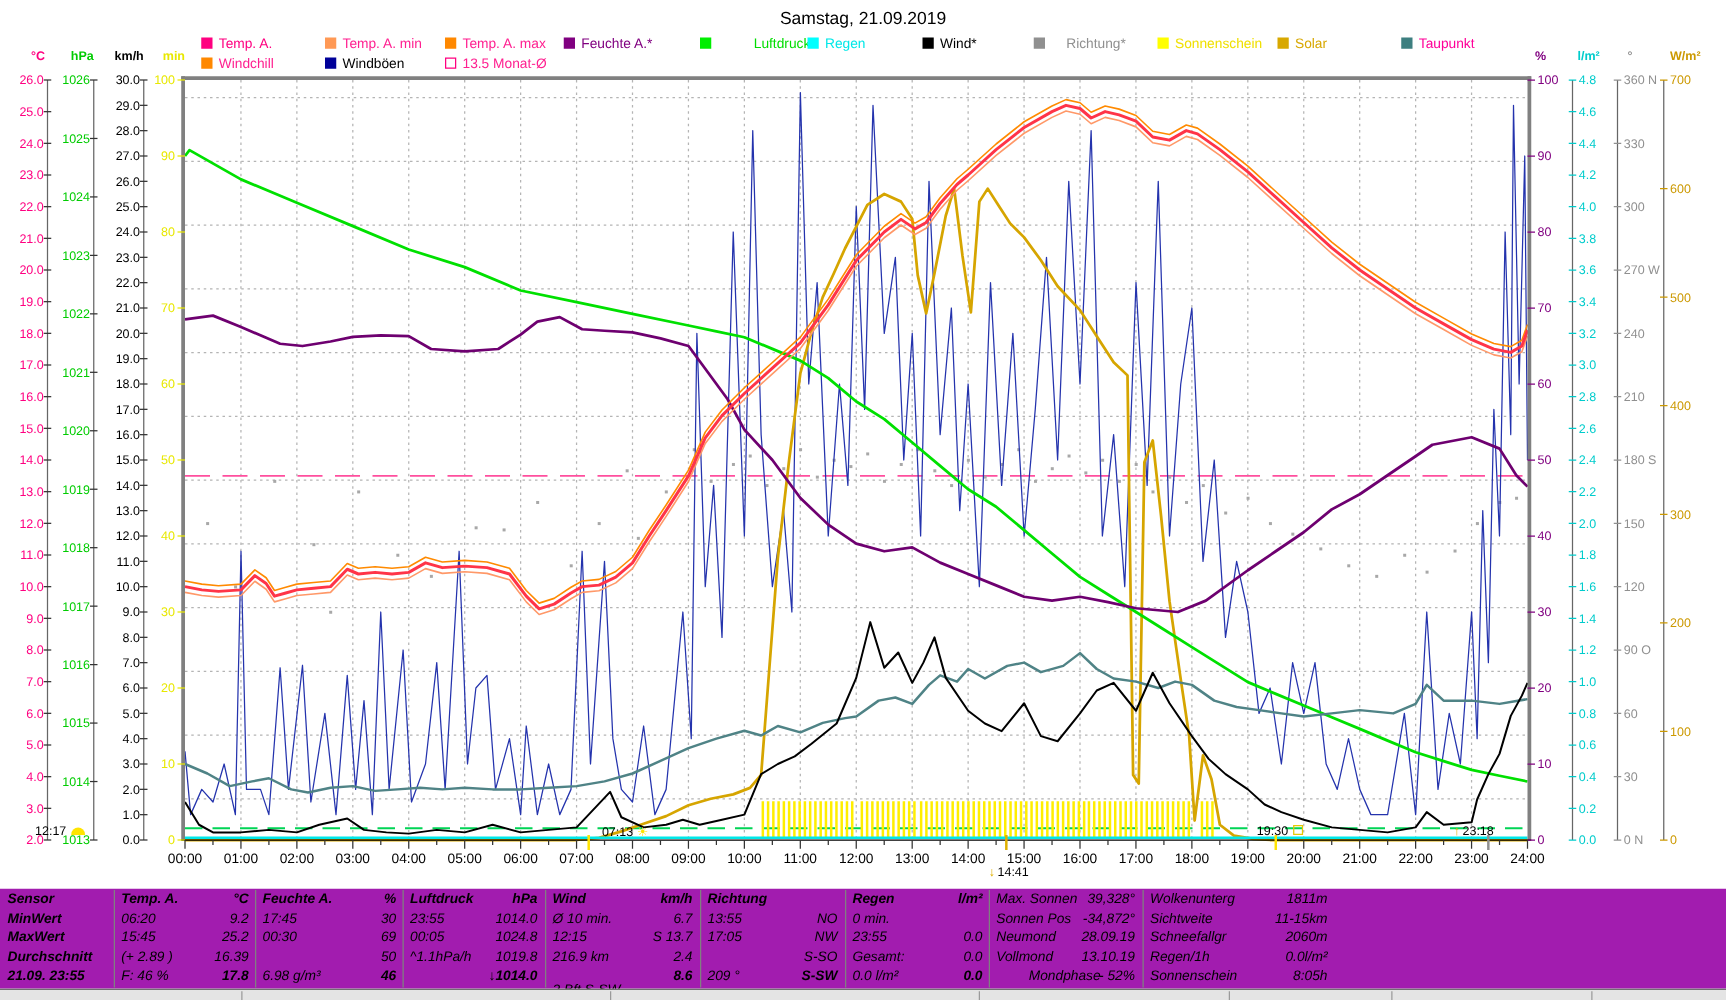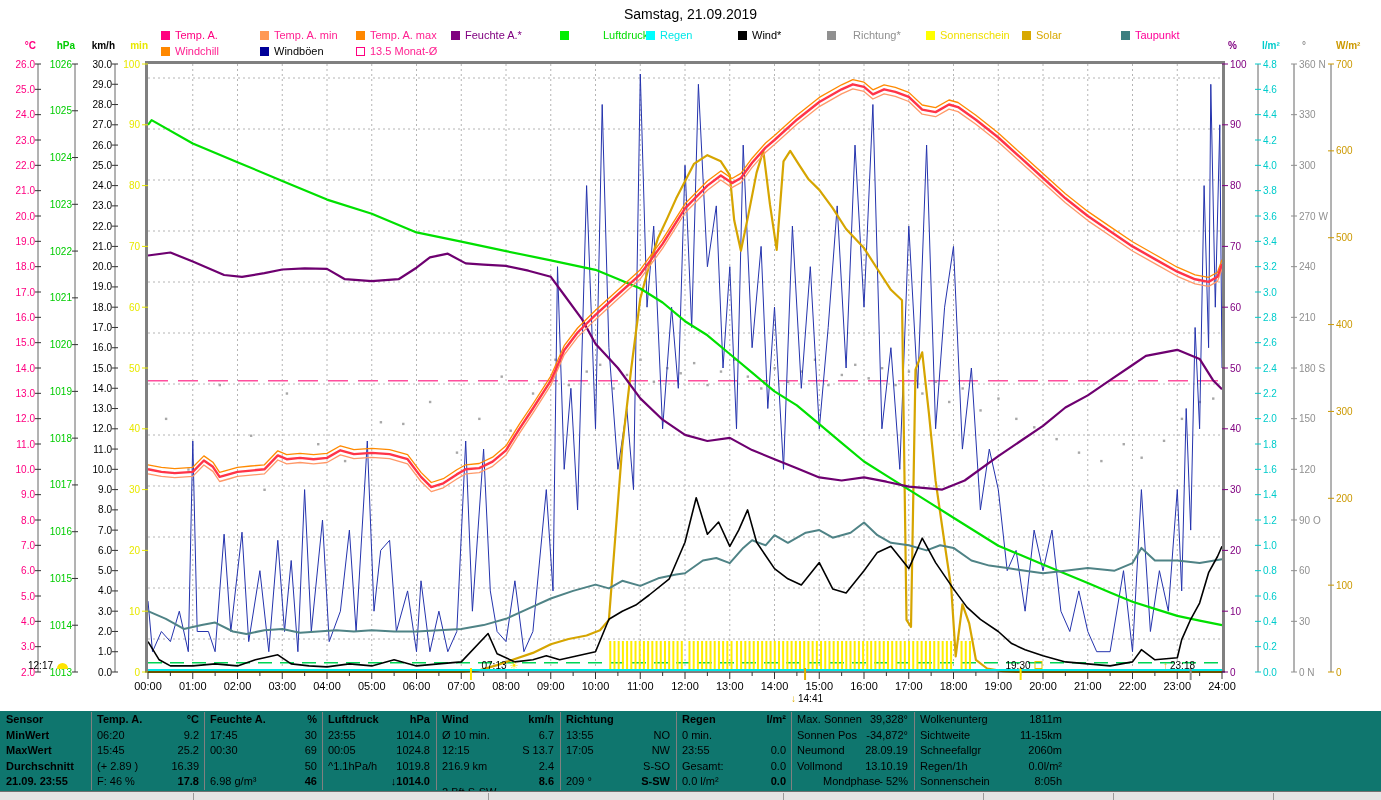--- a/index.html
+++ b/index.html
@@ -672,21 +672,21 @@
   <div class="marker" id="mk-moon-down" style="left: 806px; transform: translateX(-50%); margin-top: 33px;">
     <span class="gold-arrow">↓</span><span>14:41</span>
   </div>
   <div class="marker" id="mk-sunset" style="left: 1024px; transform: translateX(-50%);">
     <span>19:30</span><span class="open-square-icon"></span>
   </div>
   <div class="marker" id="mk-moon-rise" style="left: 1178px; transform: translateX(-50%);">
     <span class="gold-arrow">↑</span><span>23:18</span>
   </div>
 
-  <div class="table" id="summary-table" style="background: #0f766e;">
+  <div class="table" id="summary-table" style="background: #a21caf; font-style: italic;">
       <div class="tcell" style="left: 6px; top: 2px; font-weight: bold;">Sensor</div>
       <div class="tcell" style="left: 6px; top: 17.6px; font-weight: bold;">MinWert</div>
       <div class="tcell" style="left: 6px; top: 33.2px; font-weight: bold;">MaxWert</div>
       <div class="tcell" style="left: 6px; top: 48.8px; font-weight: bold;">Durchschnitt</div>
       <div class="tcell" style="left: 6px; top: 64.4px; font-weight: bold;">21.09. 23:55</div>
       <div class="tsep" style="left: 91px;"></div>
       <div class="tcell" style="left: 97px; top: 2px; font-weight: bold;">Temp. A.</div>
       <div class="tcell" style="left: 97px; width: 102px; text-align: right; top: 2px; font-weight: bold;">°C</div>
       <div class="tcell" style="left: 97px; top: 17.6px;">06:20</div>
       <div class="tcell" style="left: 97px; width: 102px; text-align: right; top: 17.6px;">9.2</div>

